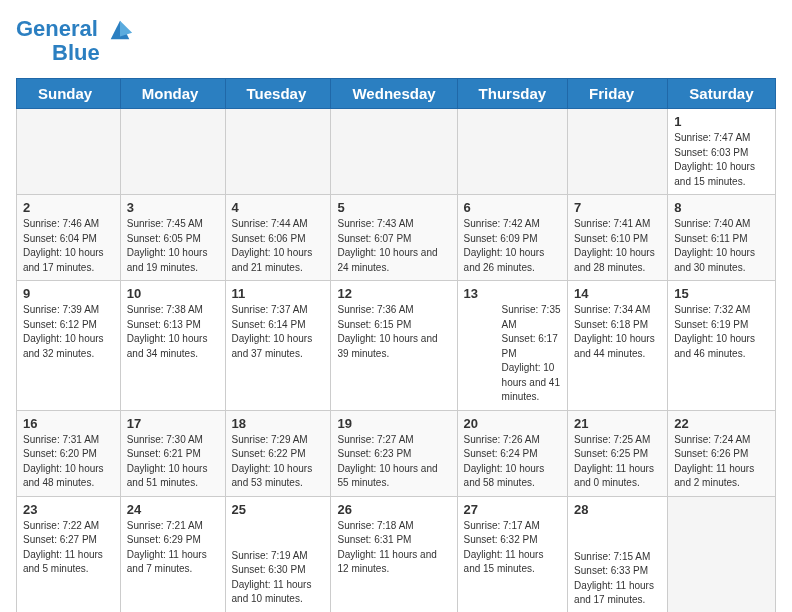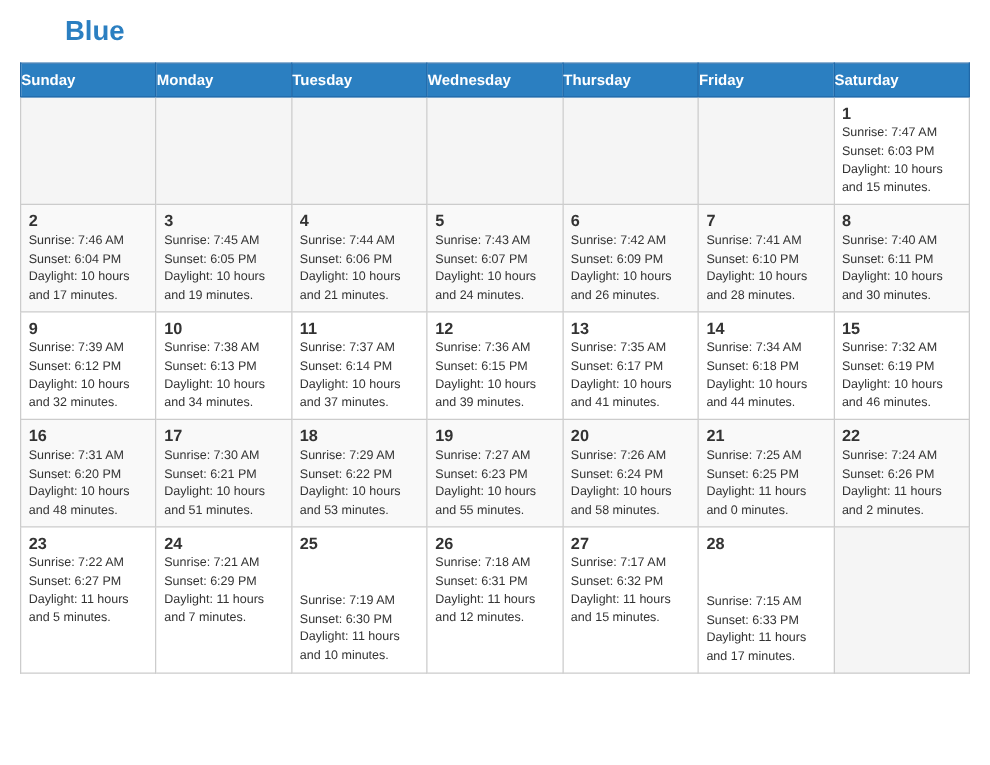--- a/index.html
+++ b/index.html
@@ -47,23 +47,23 @@
       color: #555;
     }
     .calendar {
       width: 100%;
       border-collapse: collapse;
       border: 1px solid #ccc;
     }
     .calendar th {
       background-color: #2b7fc1;
       color: #fff;
-      font-size: 12px;
+      font-size: 15px;
       font-weight: bold;
-      padding: 6px 0;
+      padding: 6px 21px;
       text-align: left;
       border: 1px solid #2068a8;
     }
     .calendar td {
       vertical-align: top;
       border: 1px solid #ccc;
       padding: 5px 6px;
       font-size: 10.5px;
       color: #333;
       width: 108px;
@@ -87,20 +87,29 @@
     tr:nth-child(even) td:not(.empty) {
       background: #f9f9f9;
     }
   </style>
 </head>
 <body>
 
 <div class="header">
   <div class="logo">
     <div>
+      <div style="display:flex;align-items:center;">
+        <div class="logo-text">
+          <span>General</span>
+          <svg class="logo-icon" viewBox="0 0 30 30" style="display:inline-block;vertical-align:middle;margin-left:2px;">
+            <polygon points="5,25 15,5 25,25" fill="#2b7fc1"></polygon>
+            <polygon points="15,5 28,18 15,22" fill="#5aabde"></polygon>
+          </svg>
+        </div>
+      </div>
       <div style="font-size:22px;font-weight:bold;color:#2b7fc1;margin-top:-4px;margin-left:36px;">Blue</div>
     </div>
   </div>
   <div class="title-block">
     <div class="month-title"></div>
     <div class="location"></div>
   </div>
 </div>
 
 <table class="calendar">
@@ -194,21 +203,21 @@
 Daylight: 10 hours and 37 minutes.</div>
         </td>
         <td>
           <span class="day-num">12</span>
           <div class="day-info" style="white-space: pre-line;">Sunrise: 7:36 AM
 Sunset: 6:15 PM
 Daylight: 10 hours and 39 minutes.</div>
         </td>
         <td>
           <span class="day-num">13</span>
-          <div class="day-info" style="white-space: pre-line;">Sunrise: 7:35 AM
+          <div class="day-info" style="white-space: pre-line; margin-left: 38px;">Sunrise: 7:35 AM
 Sunset: 6:17 PM
 Daylight: 10 hours and 41 minutes.</div>
         </td>
         <td>
           <span class="day-num">14</span>
           <div class="day-info" style="white-space: pre-line;">Sunrise: 7:34 AM
 Sunset: 6:18 PM
 Daylight: 10 hours and 44 minutes.</div>
         </td>
         <td>

